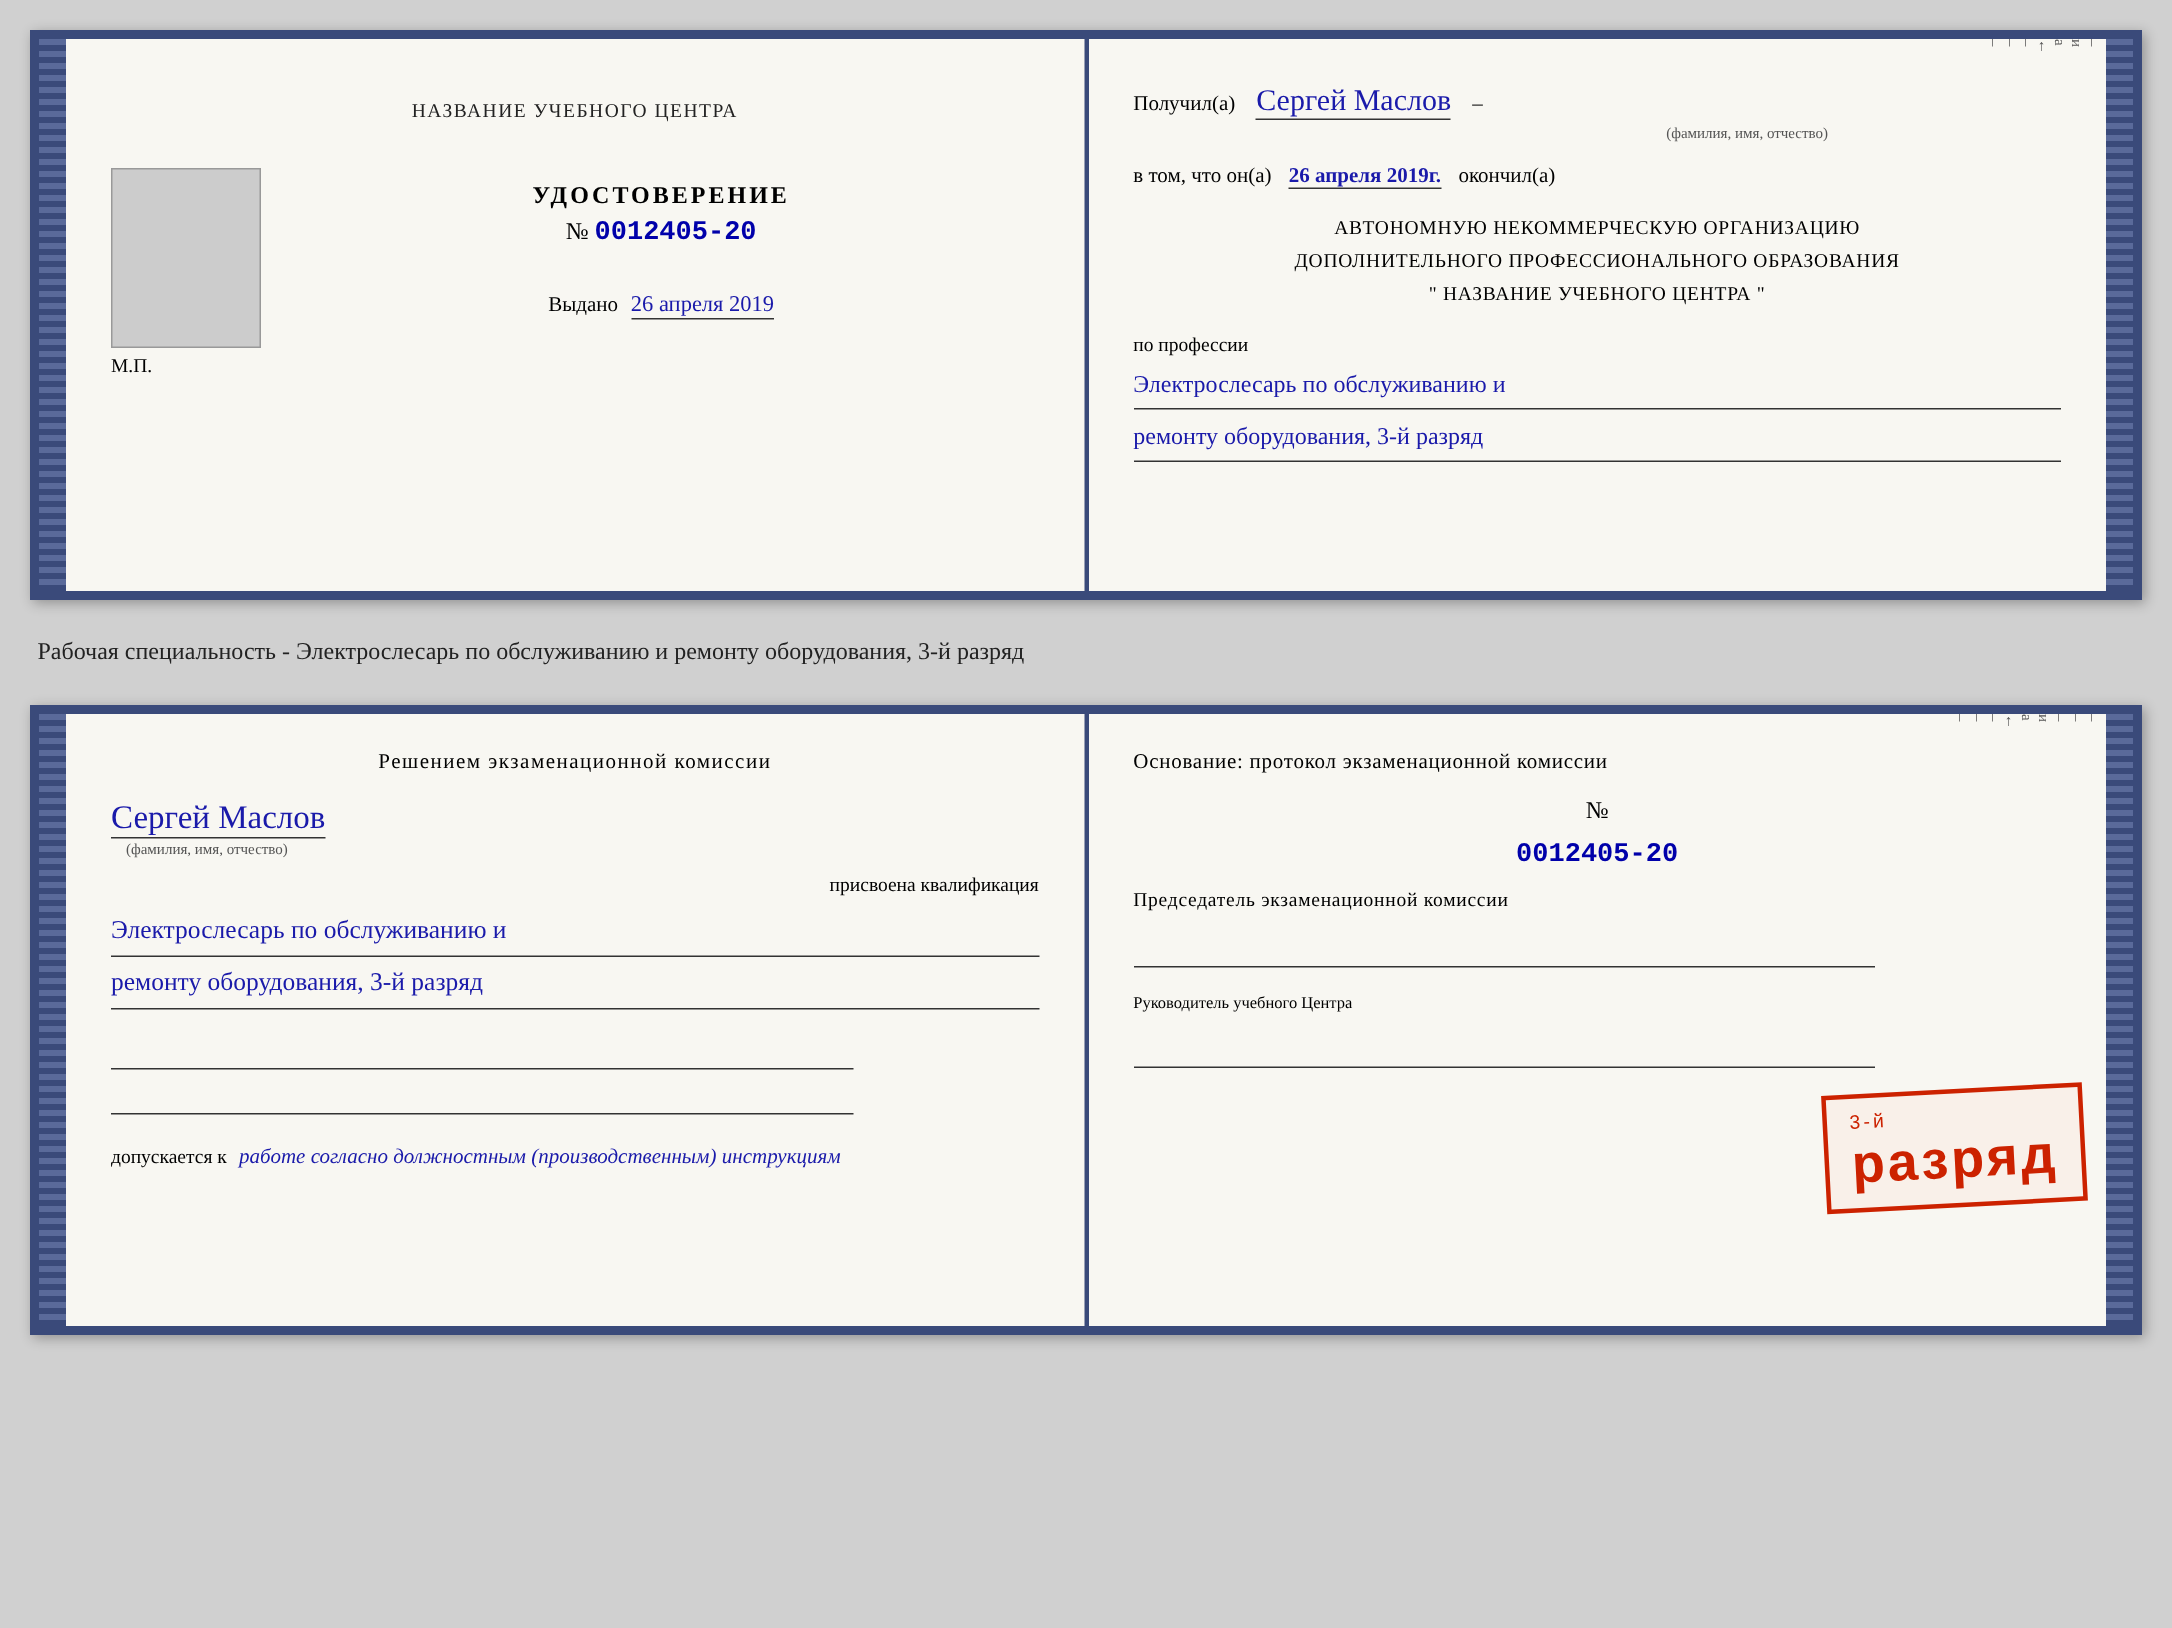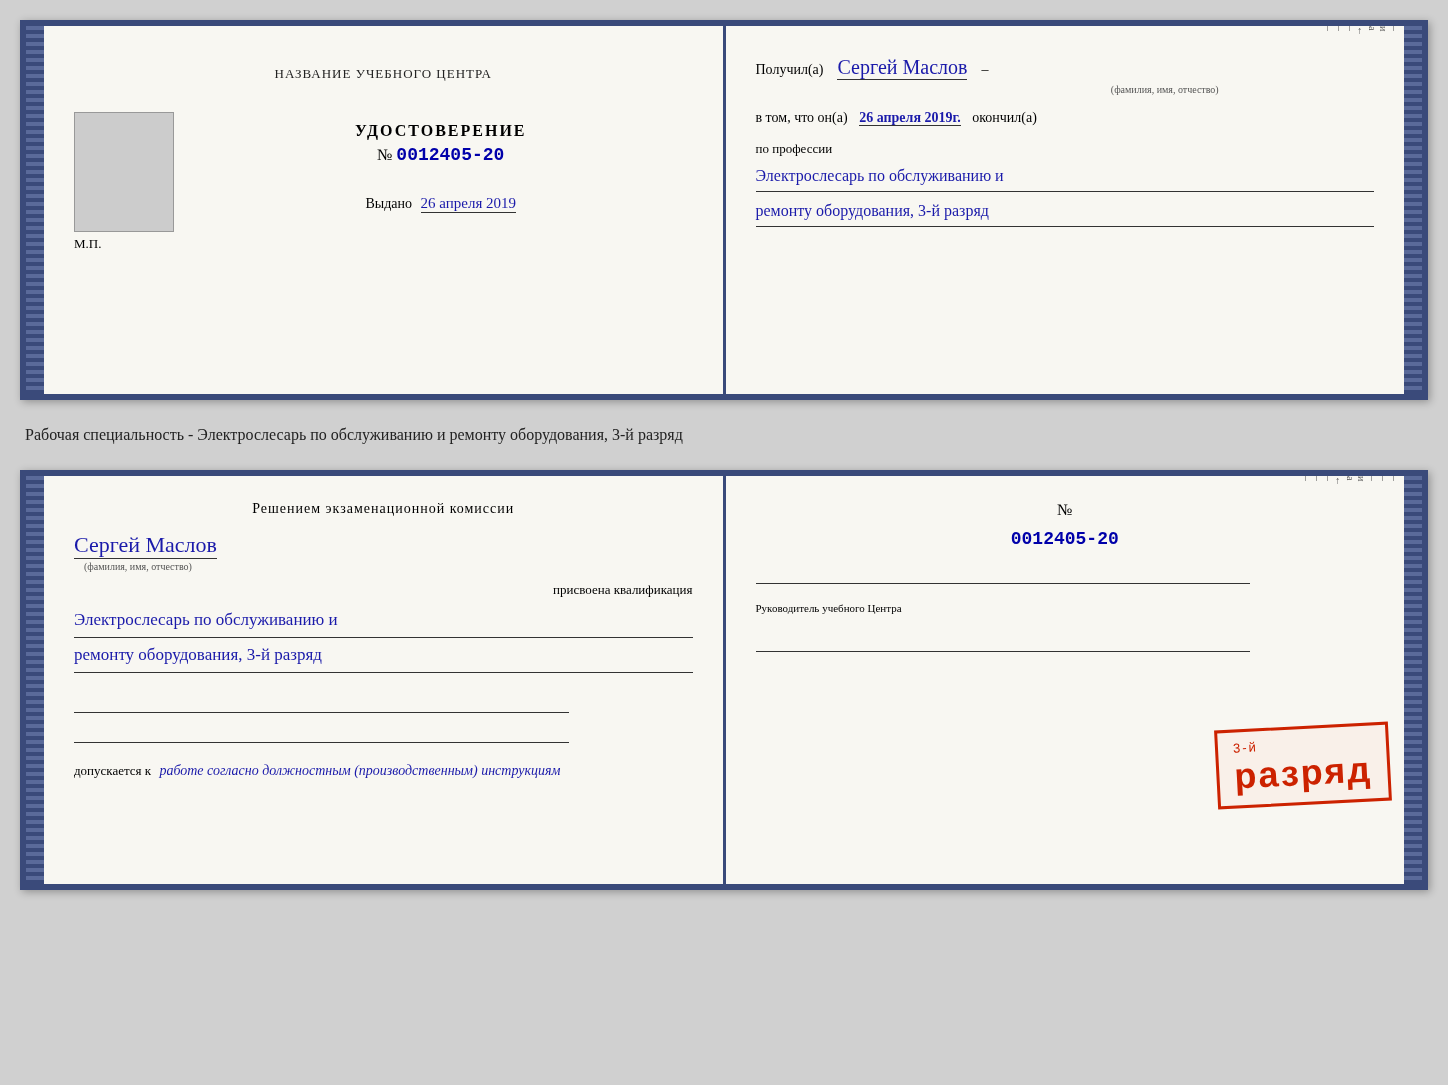--- a/index.html
+++ b/index.html
@@ -324,20 +324,29 @@
         <br>
         <span class="small-label" style="margin-left:200px;">(фамилия, имя, отчество)</span>
       </div>
 
       <div style="margin-bottom: 15px; font-size:14px;">
         <span>в том, что он(а)</span>
         <span class="inline-date" style="margin: 12px 8px; font-weight: bold;">26 апреля 2019г.</span>
         <span>окончил(а)</span>
       </div>
 
+      <div class="formal-text">
+        <div>АВТОНОМНУЮ НЕКОММЕРЧЕСКУЮ ОРГАНИЗАЦИЮ</div>
+        <div>ДОПОЛНИТЕЛЬНОГО ПРОФЕССИОНАЛЬНОГО ОБРАЗОВАНИЯ</div>
+        <div>
+          <span>"</span>
+          <span>НАЗВАНИЕ УЧЕБНОГО ЦЕНТРА</span>
+          <span>"</span>
+        </div>
+      </div>
 
       <div class="profession-label">по профессии</div>
       <span class="profession-handwritten">Электрослесарь по обслуживанию и</span>
       <span class="profession-handwritten">ремонту оборудования, 3-й разряд</span>
     </div>
 
     <div style="position:absolute; right:22px; top:0; bottom:0; display:flex; flex-direction:column; justify-content:space-evenly; writing-mode:vertical-rl;">
       <span style="font-size:10px; color:#555;">–</span>
       <span style="font-size:10px; color:#555;">и</span>
       <span style="font-size:10px; color:#555;">а</span>
@@ -371,27 +380,29 @@
         <div class="sig-line"></div>
       </div>
 
       <div class="dopuskaetsya">
         <span>допускается к</span>
         <span class="dopuskaetsya-handwritten" style="margin-left:5px;">работе согласно должностным (производственным) инструкциям</span>
       </div>
     </div>
 
     <div class="cert2-right" style="position:relative;">
+      <div style="font-size:14px; letter-spacing:0.5px; margin-bottom:15px;">Основание: протокол экзаменационной комиссии</div>
 
       <div style="text-align:center;">
         <span style="font-size:16px;">№</span>
         <span class="protocol-number">0012405-20</span>
       </div>
 
 
+      <div class="chairman-label">Председатель экзаменационной комиссии</div>
 
       <div style="border-bottom:1px solid #333; height:25px; width:80%; margin: 10px 0;"></div>
 
       <div class="rukovoditel-label">Руководитель учебного Центра</div>
       <div style="border-bottom:1px solid #333; height:25px; width:80%; margin: 10px 0;"></div>
 
       <div class="stamp">
         <span class="stamp-sub">3-й</span>
         <span>разряд</span>
       </div>

